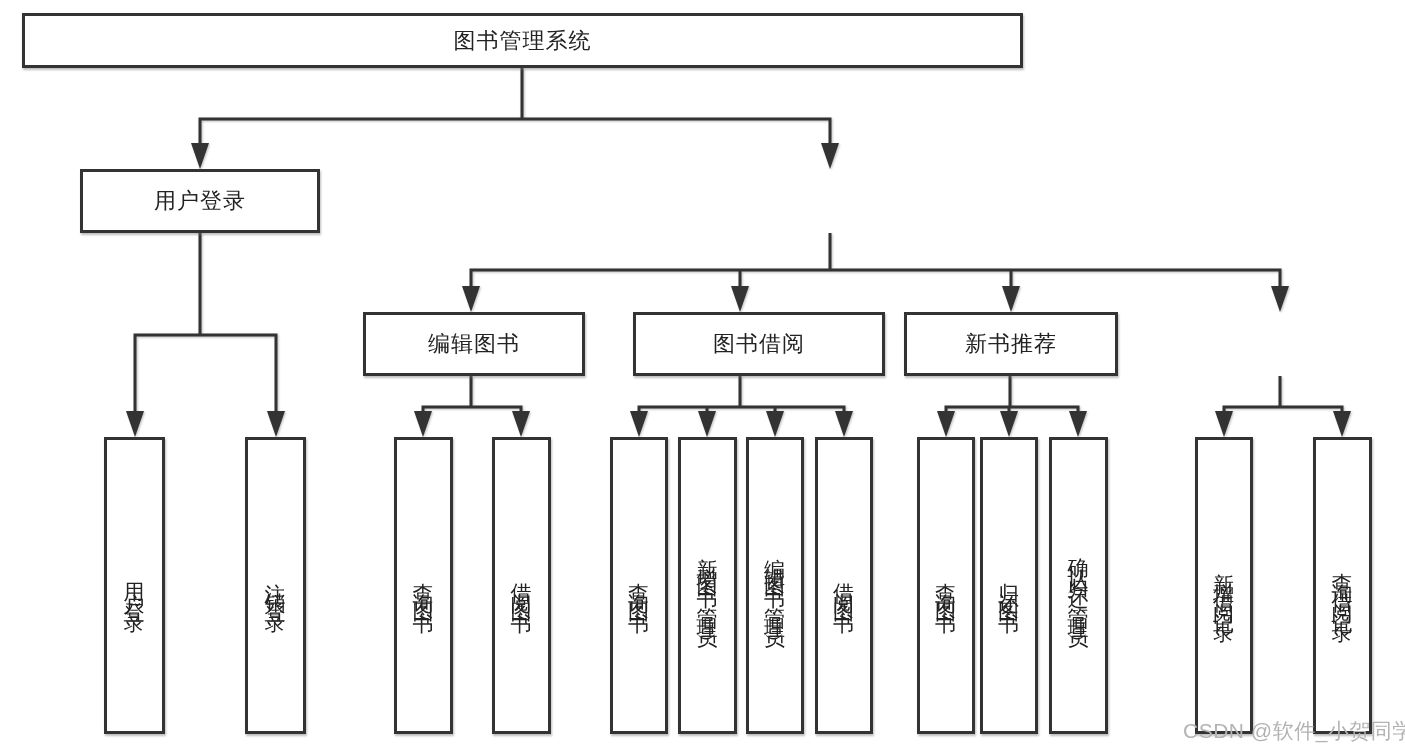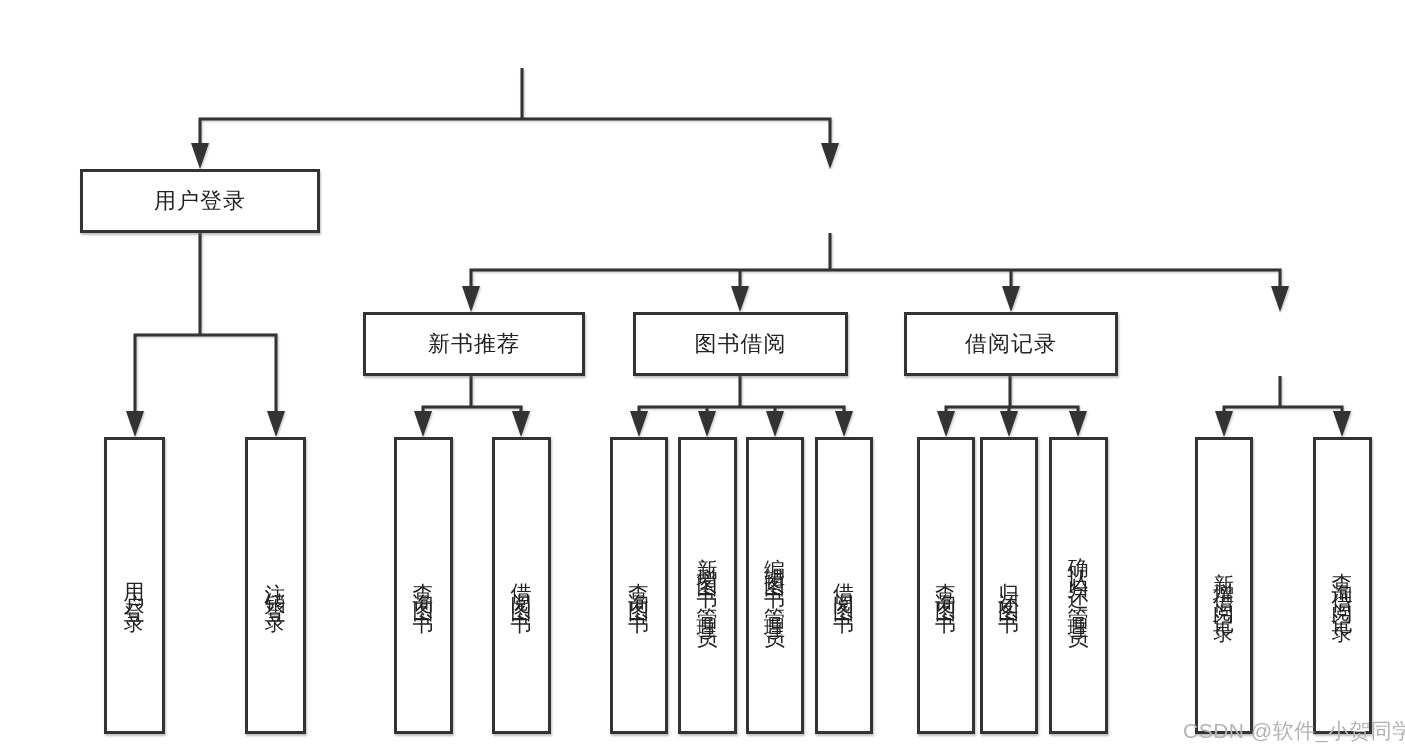--- a/index.html
+++ b/index.html
@@ -57,33 +57,36 @@
       <polygon points="766,411 784,411 775,437"></polygon>
       <polygon points="835,411 853,411 844,437"></polygon>
       <polygon points="937,411 955,411 946,437"></polygon>
       <polygon points="1000,411 1018,411 1009,437"></polygon>
       <polygon points="1069,411 1087,411 1078,437"></polygon>
       <polygon points="1215,411 1233,411 1224,437"></polygon>
       <polygon points="1333,411 1351,411 1342,437"></polygon>
     </g>
   </svg>
 
+  <div class="box" style="left:22px;top:13px;width:1001px;height:55px">
+    <span class="hlabel">图书管理系统</span>
+  </div>
 
   <div class="box" style="left:80px;top:169px;width:240px;height:64px">
     <span class="hlabel">用户登录</span>
   </div>
 
   <div class="box" style="left:363px;top:312px;width:222px;height:64px">
-    <span class="hlabel">新书推荐</span>
+    <span class="hlabel">编辑图书</span>
   </div>
-  <div class="box" style="left:633px;top:312px;width:215px;height:64px">
+  <div class="box" style="left:633px;top:312px;width:252px;height:64px">
     <span class="hlabel">图书借阅</span>
   </div>
   <div class="box" style="left:904px;top:312px;width:214px;height:64px">
-    <span class="hlabel">借阅记录</span>
+    <span class="hlabel">新书推荐</span>
   </div>
 
   <div class="box" style="left:104px;top:437px;width:61px;height:297px">
     <span class="vlabel">用户登录</span>
   </div>
   <div class="box" style="left:245px;top:437px;width:61px;height:297px">
     <span class="vlabel">注销登录</span>
   </div>
 
   <div class="box" style="left:394px;top:437px;width:59px;height:297px">

